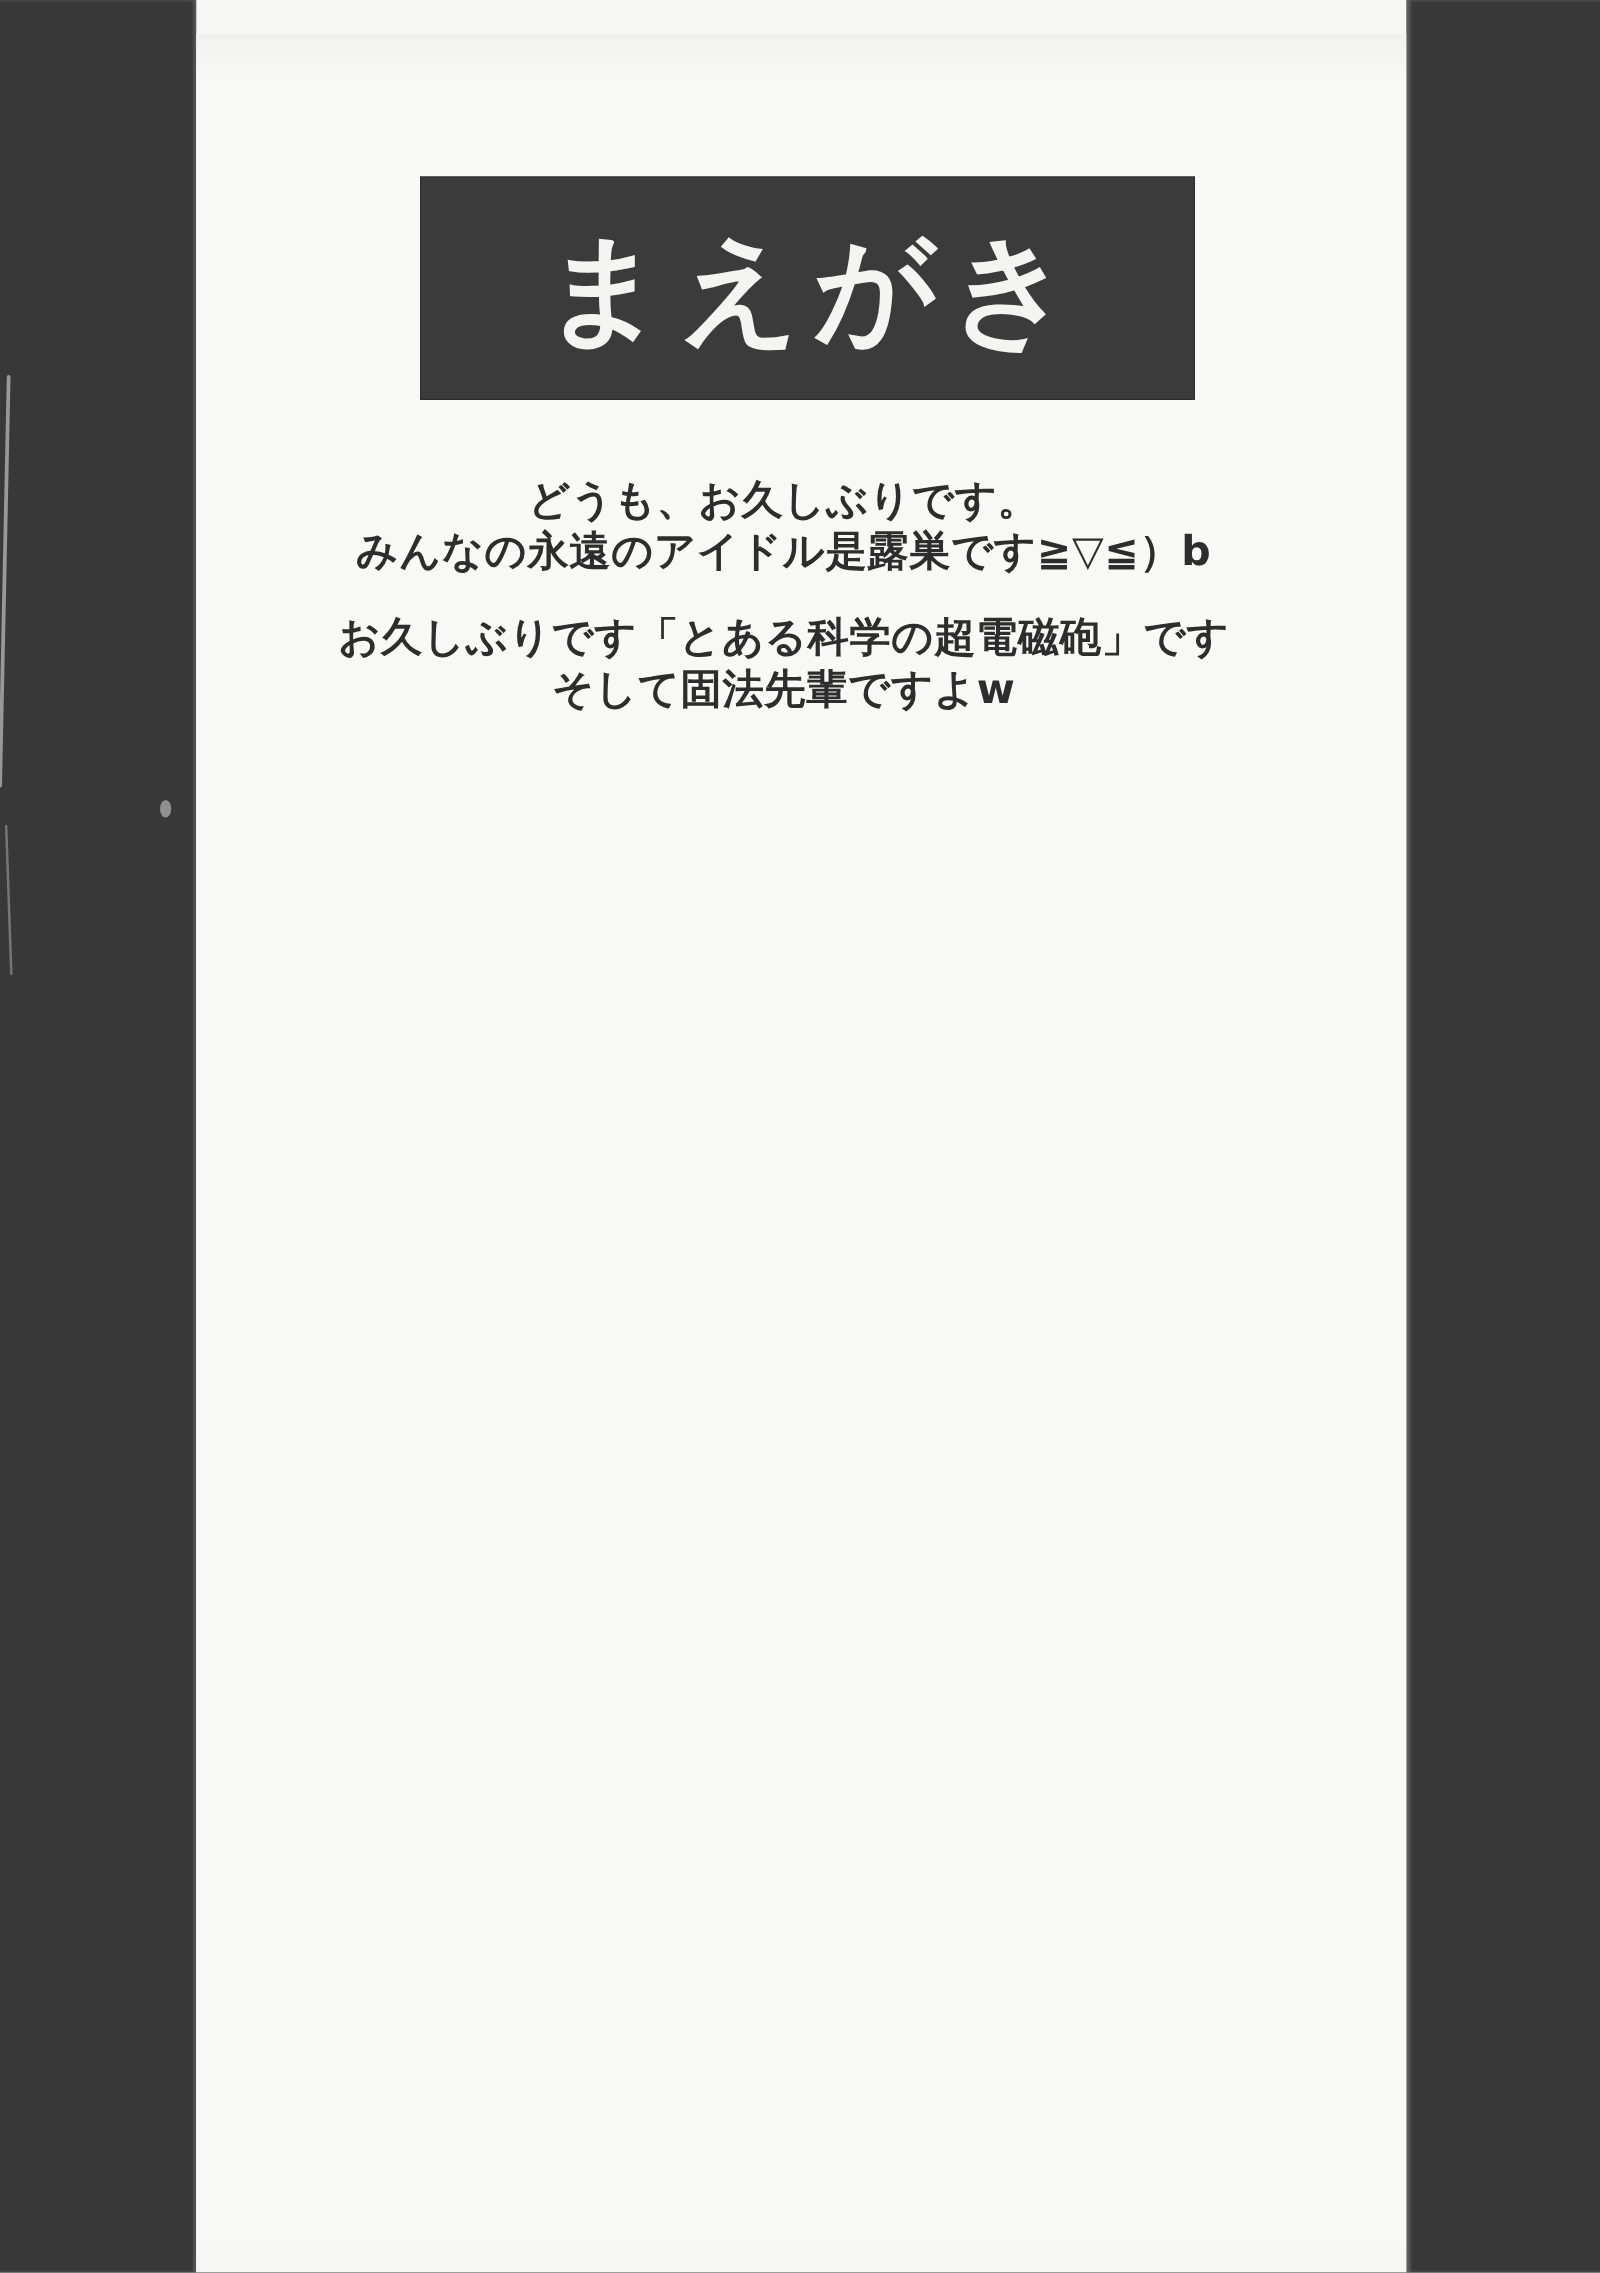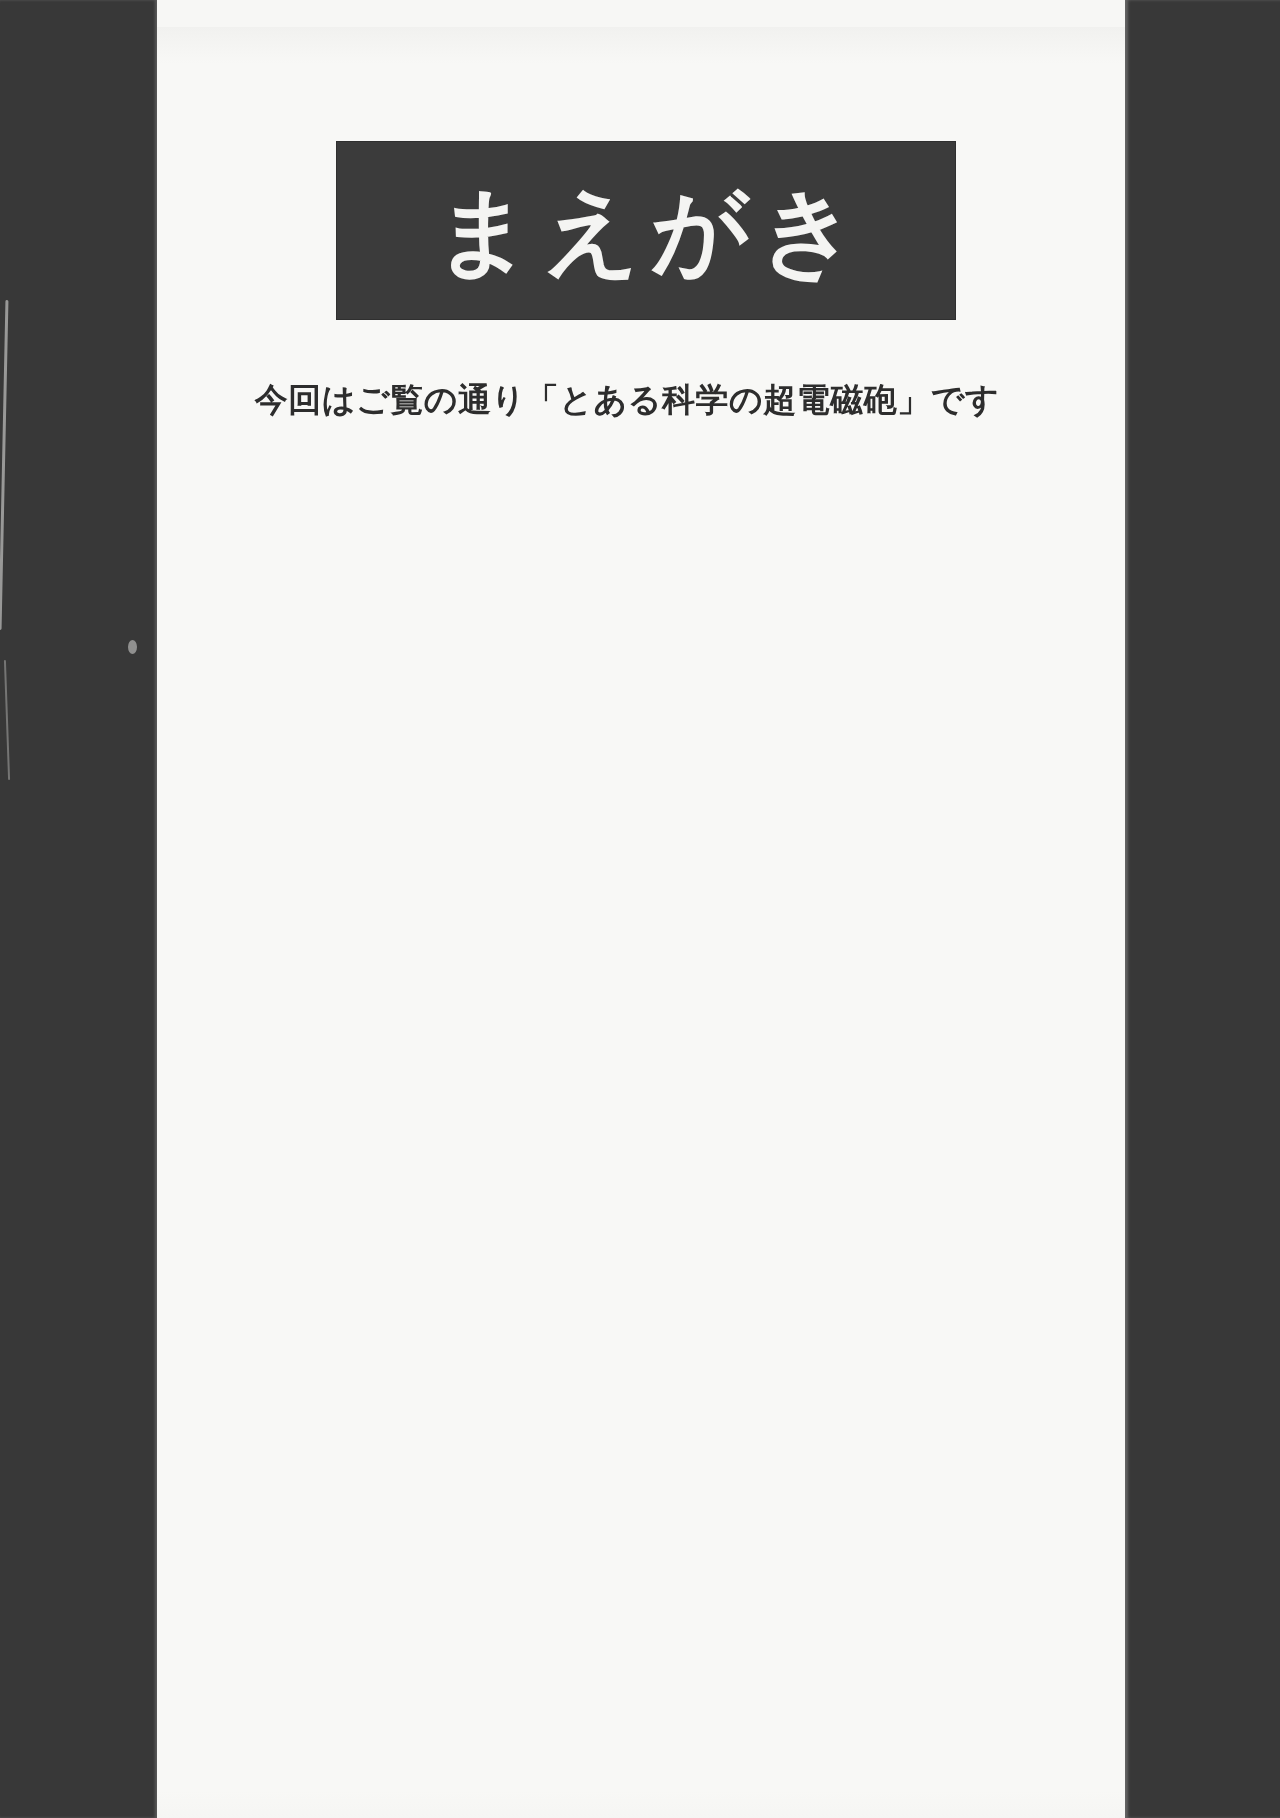--- a/index.html
+++ b/index.html
@@ -105,23 +105,28 @@
   <div class="band band-right"></div>
 
   <div class="paper">
 
     <div class="title-box">
       <span class="title-text">まえがき</span>
     </div>
 
     <div class="body-text">
 
+      <p class="para">
+        <span class="line">どうも、お久しぶりです。</span>
+        <span class="line">みんなの永遠のアイドル是露巣です≧▽≦）b</span>
+      </p>
 
       <p class="para">
-        <span class="line">今回はご覧の通り「とある科学の超電磁砲」です</span>
+        <span class="line">お久しぶりです「とある科学の超電磁砲」です</span>
+        <span class="line">そして固法先輩ですよw</span>
       </p>
 
 
     </div>
 
   </div>
 
 </div>
 
 </body></html>

